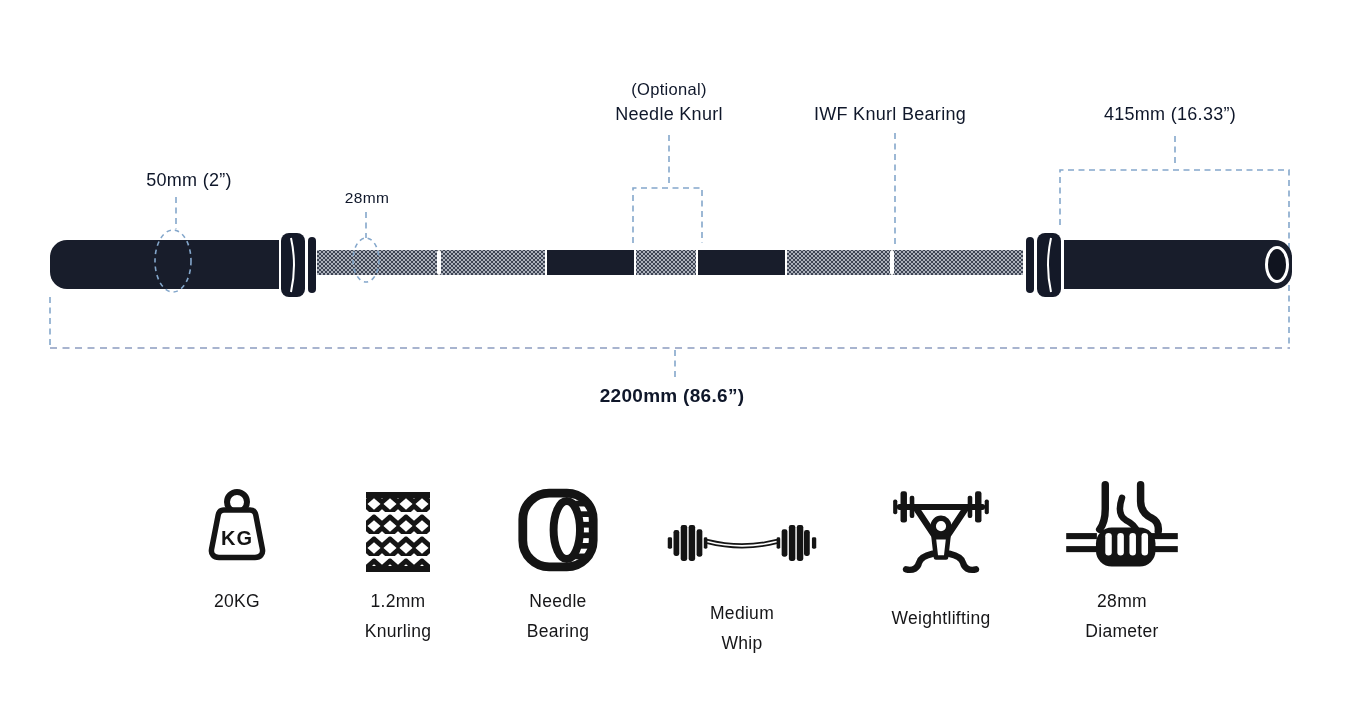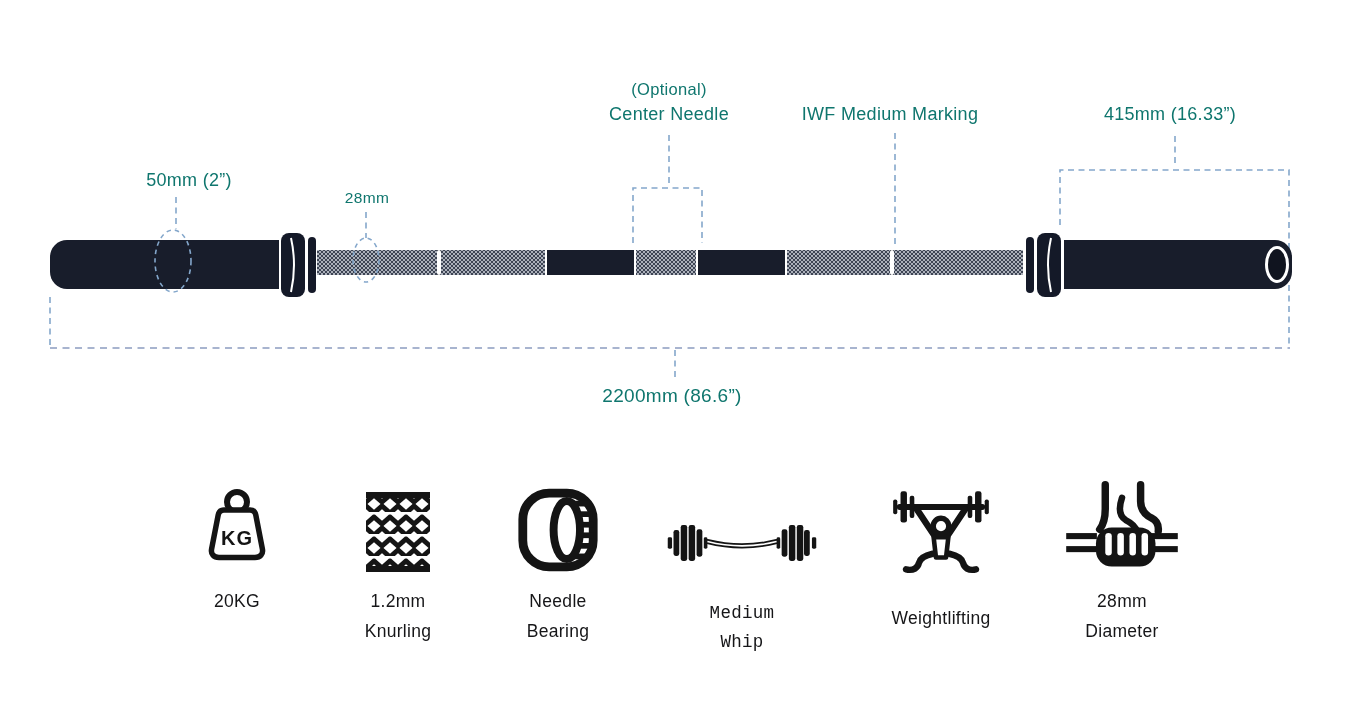--- a/index.html
+++ b/index.html
@@ -4,21 +4,21 @@
 <style>
   html,body { margin:0; padding:0; background:#ffffff; }
   #canvas {
     position:relative; width:1351px; height:707px; background:#ffffff;
     font-family:"Liberation Sans", sans-serif; overflow:hidden;
   }
   svg { display:block; }
   #bar-svg { position:absolute; left:0; top:0; }
   .co {
     position:absolute; transform:translateX(-50%);
-    font-size:18px; color:#0f766e; letter-spacing:0.3px; white-space:nowrap;
+    font-size:18px; color:#0f172a; letter-spacing:0.3px; white-space:nowrap;
   }
   .co.small { font-size:15.5px; }
   .co.mid   { font-size:16.5px; }
   .co.big   { font-size:19px; }
   .spec {
     position:absolute; top:478px; width:200px;
     display:flex; flex-direction:column; align-items:center;
   }
   .icon-box { height:96px; display:flex; align-items:flex-end; justify-content:center; }
   .spec .l1 { margin-top:17px; font-size:17.5px; color:#161618; letter-spacing:0.3px; }
@@ -93,24 +93,24 @@
 
     <g fill="none" stroke="#84a7cb" stroke-width="1.6" stroke-dasharray="4.5 4">
       <ellipse cx="173" cy="261" rx="18" ry="31"></ellipse>
       <ellipse cx="366" cy="260" rx="13" ry="22"></ellipse>
     </g>
   </svg>
 
   <div class="co" style="left:189px; top:170px;">50mm (2”)</div>
   <div class="co small" style="left:367px; top:189px;">28mm</div>
   <div class="co mid" style="left:669px; top:80px;">(Optional)</div>
-  <div class="co" style="left:669px; top:104px;">Center Needle</div>
-  <div class="co" style="left:890px; top:104px;">IWF Medium Marking</div>
+  <div class="co" style="left:669px; top:104px;">Needle Knurl</div>
+  <div class="co" style="left:890px; top:104px;">IWF Knurl Bearing</div>
   <div class="co" style="left:1170px; top:104px;">415mm (16.33”)</div>
-  <div class="co big" style="left:672px; top:385px;">2200mm (86.6”)</div>
+  <div class="co big" style="left:672px; top:385px;font-weight:bold;">2200mm (86.6”)</div>
 
   <div class="spec" style="left:137px;">
     <div class="icon-box">
       <svg width="80" height="86" viewBox="0 0 80 86">
         <circle cx="40" cy="14" r="10" fill="#ffffff" stroke="#141414" stroke-width="6"></circle>
         <path d="M27,22 h26 c3,0 5.2,2 5.8,5 l6.6,34 c1,5.2 -2.2,8.5 -7.4,8.5 h-36 c-5.2,0 -8.4,-3.3 -7.4,-8.5 l6.6,-34 c0.6,-3 2.8,-5 5.8,-5 z" fill="#ffffff" stroke="#141414" stroke-width="5.5" stroke-linejoin="round"></path>
         <text x="40" y="57" text-anchor="middle" font-family="Liberation Sans, sans-serif" font-size="20" font-weight="bold" fill="#141414" letter-spacing="1">KG</text>
       </svg>
     </div>
     <div class="l1">20KG</div>
@@ -147,21 +147,21 @@
           <line x1="69" y1="68" x2="89" y2="68"></line>
           <line x1="64" y1="80" x2="86" y2="80"></line>
         </g>
         <ellipse cx="60" cy="50" rx="15" ry="33" fill="#ffffff" stroke="#141414" stroke-width="9"></ellipse>
       </svg>
     </div>
     <div class="l1">Needle</div>
     <div class="l2">Bearing</div>
   </div>
 
-  <div class="spec" style="left:642px;font-family:Liberation Mono, monospace;">
+  <div class="spec" style="left:642px;">
     <div class="icon-box" style="padding-bottom:12px;">
       <svg width="152" height="62" viewBox="0 0 210 86">
         <g fill="#141414">
           <rect x="2" y="35" width="6" height="16" rx="2"></rect>
           <rect x="10" y="25" width="8" height="36" rx="3"></rect>
           <rect x="20" y="18" width="9" height="50" rx="3"></rect>
           <rect x="31" y="18" width="9" height="50" rx="3"></rect>
           <rect x="42" y="24" width="8" height="38" rx="3"></rect>
           <rect x="52" y="35" width="5" height="16" rx="2"></rect>
           <rect x="153" y="35" width="5" height="16" rx="2"></rect>

